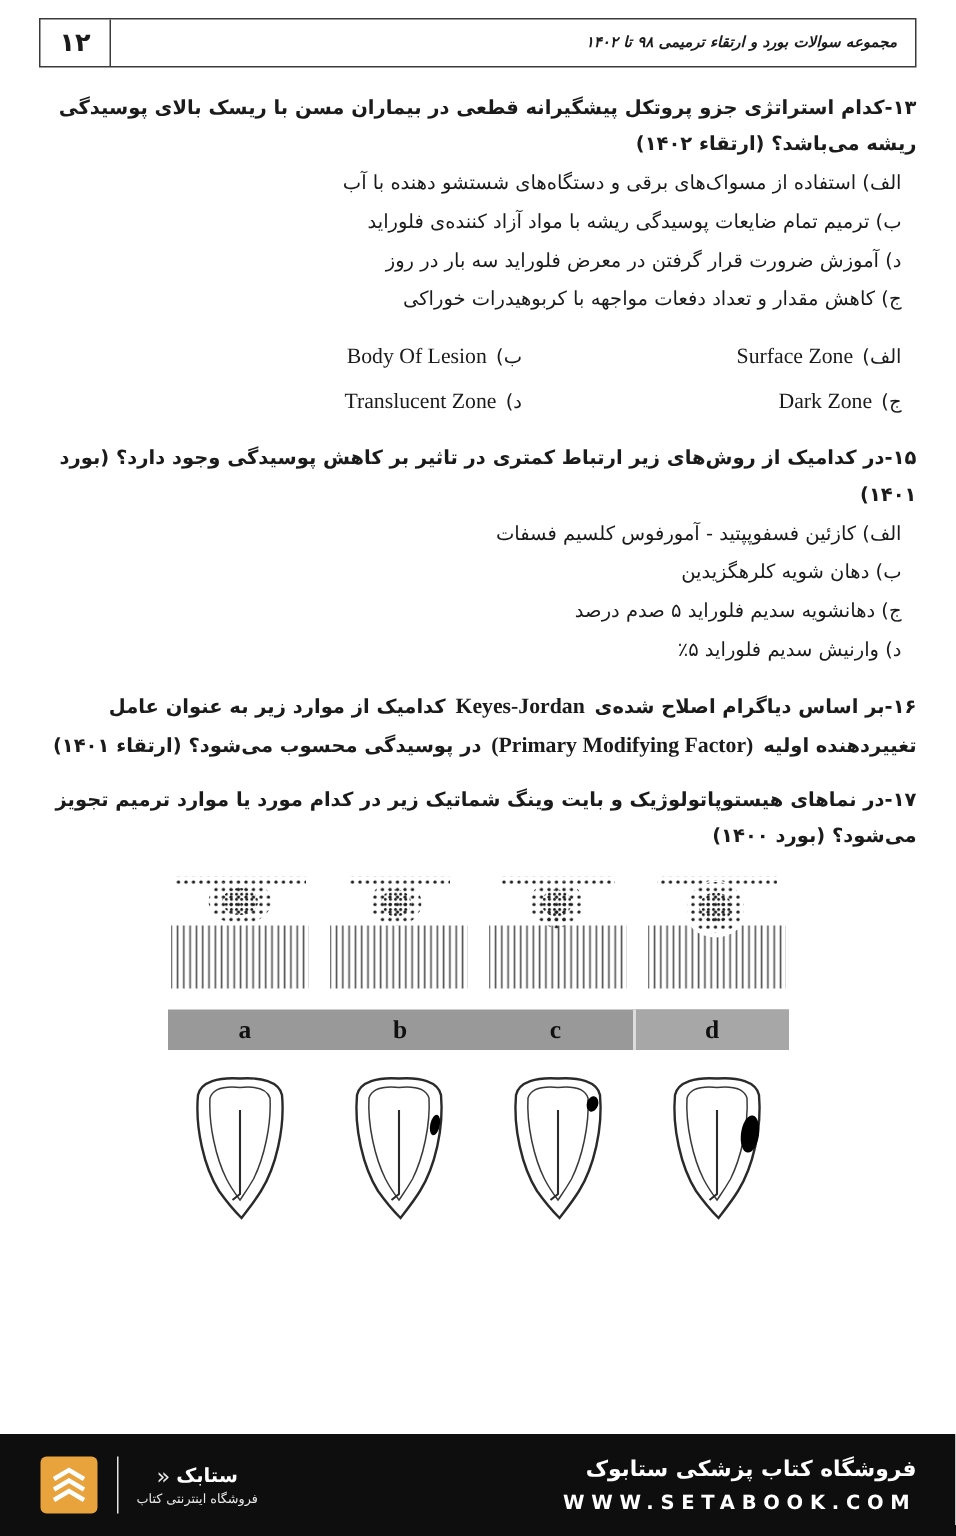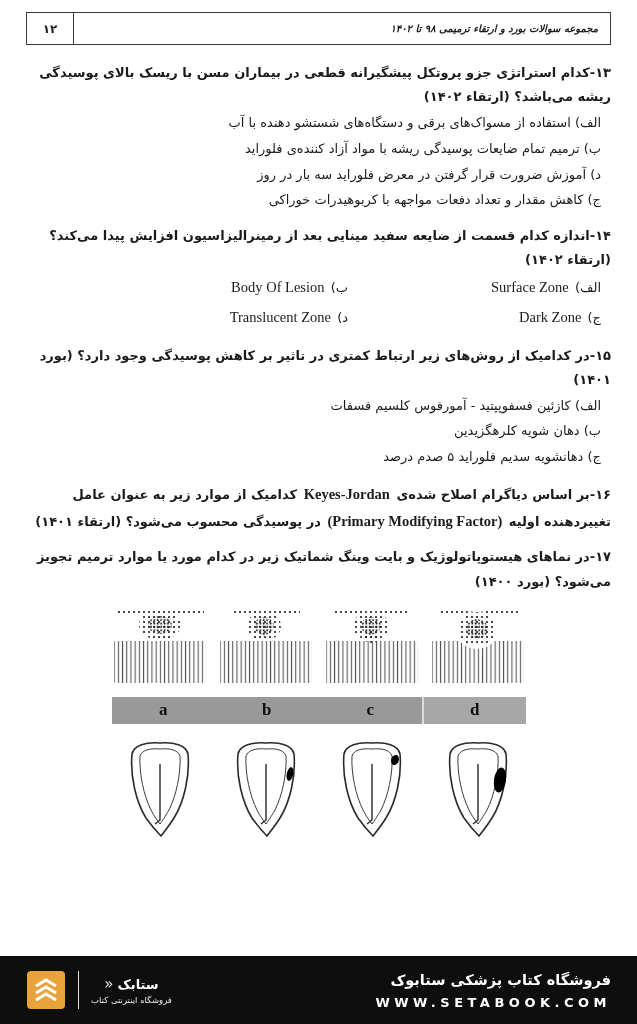--- a/index.html
+++ b/index.html
@@ -7,21 +7,21 @@
     width:637px;height:1024px;background:#ffffff;color:#1b1b1b;
     font-family:"DejaVu Sans",sans-serif;position:relative;overflow:hidden;
     direction:rtl;
   }
   .content{padding:10px 22px 0;}
 
   
   .header-box{border:1.5px solid #3a3a3a;display:flex;align-items:stretch;height:31px;margin:2px 4px 16px;}
   .header-title{flex:1;display:flex;align-items:center;padding:0 12px;font-weight:bold;font-size:10px;font-style:italic;}
   .header-pageno{width:46px;display:flex;align-items:center;justify-content:center;
-    font-weight:bold;font-size:12px;border-right:1.5px solid #3a3a3a;}
+    font-weight:bold;font-size:17px;border-right:1.5px solid #3a3a3a;}
 
   
   .question{margin:0 4px 11px;font-size:13px;}
   .stem{font-weight:bold;line-height:1.85;margin:0 0 1px;}
   .stem .en{font-weight:bold;}
   .options{list-style:none;margin:0;padding:0 10px 0 0;}
   .options li{line-height:1.98;}
   .en{font-family:"Liberation Serif",serif;font-size:14.5px;direction:ltr;unicode-bidi:embed;display:inline-block;padding:0 2px;}
   .options-grid{display:grid;grid-template-columns:44% 56%;padding-right:10px;}
   .options-grid .opt{line-height:2.05;}
@@ -78,21 +78,20 @@
     <p class="stem">۱۳-کدام استراتژی جزو پروتکل پیشگیرانه قطعی در بیماران مسن با ریسک بالای پوسیدگی ریشه می‌باشد؟ (ارتقاء ۱۴۰۲)</p>
     <ul class="options">
       <li>الف) استفاده از مسواک‌های برقی و دستگاه‌های شستشو دهنده با آب</li>
       <li>ب) ترمیم تمام ضایعات پوسیدگی ریشه با مواد آزاد کننده‌ی فلوراید</li>
       <li>د) آموزش ضرورت قرار گرفتن در معرض فلوراید سه بار در روز</li>
       <li>ج) کاهش مقدار و تعداد دفعات مواجهه با کربوهیدرات خوراکی</li>
     </ul>
   </section>
 
   <section class="question">
-    <p class="stem">۱۴-اندازه کدام قسمت از ضایعه سفید مینایی بعد از رمینرالیزاسیون افزایش پیدا می‌کند؟ (ارتقاء ۱۴۰۲)</p>
     <div class="options-grid">
       <div class="opt">
         <span>الف)</span>
         <span class="en" dir="ltr">Surface Zone</span>
       </div>
       <div class="opt">
         <span>ب)</span>
         <span class="en" dir="ltr">Body Of Lesion</span>
       </div>
       <div class="opt">
@@ -105,20 +104,21 @@
       </div>
     </div>
   </section>
 
   <section class="question">
     <p class="stem">۱۵-در کدامیک از روش‌های زیر ارتباط کمتری در تاثیر بر کاهش پوسیدگی وجود دارد؟ (بورد ۱۴۰۱)</p>
     <ul class="options">
       <li>الف) کازئین فسفوپپتید - آمورفوس کلسیم فسفات</li>
       <li>ب) دهان شویه کلرهگزیدین</li>
       <li>ج) دهانشویه سدیم فلوراید ۵ صدم درصد</li>
+      <li>د) وارنیش سدیم فلوراید ۵٪</li>
     </ul>
   </section>
 
   <section class="question">
     <p class="stem">
       <span>۱۶-بر اساس دیاگرام اصلاح شده‌ی</span>
       <span class="en" dir="ltr">Keyes-Jordan</span>
       <span>کدامیک از موارد زیر به عنوان عامل تغییردهنده اولیه</span>
       <span class="en" dir="ltr">(Primary Modifying Factor)</span>
       <span>در پوسیدگی محسوب می‌شود؟ (ارتقاء ۱۴۰۱)</span>

